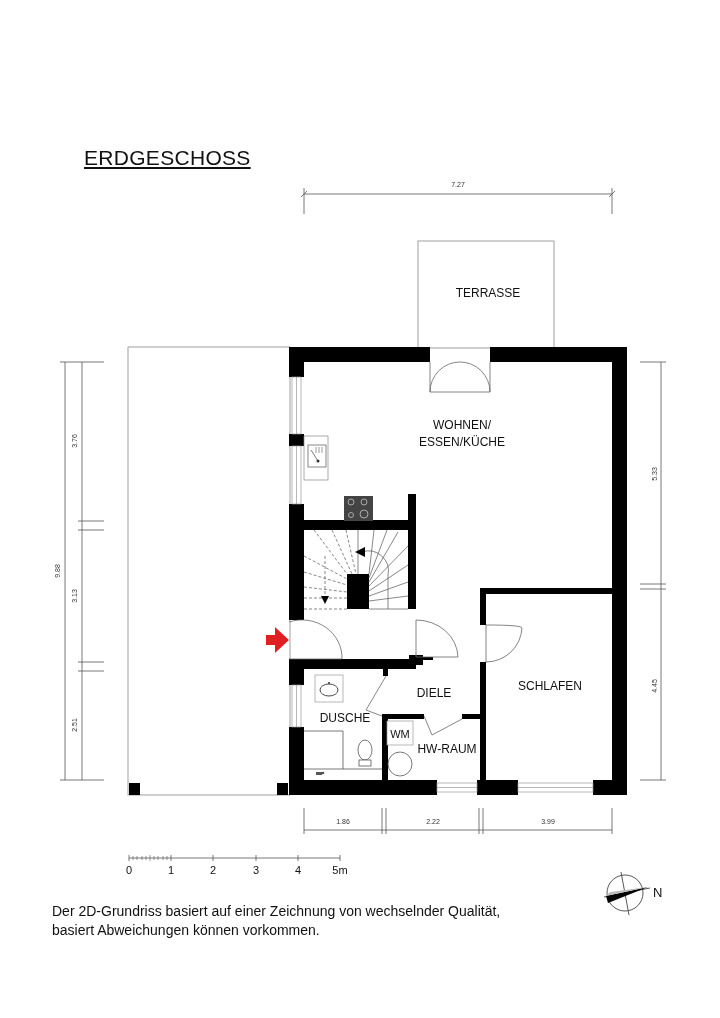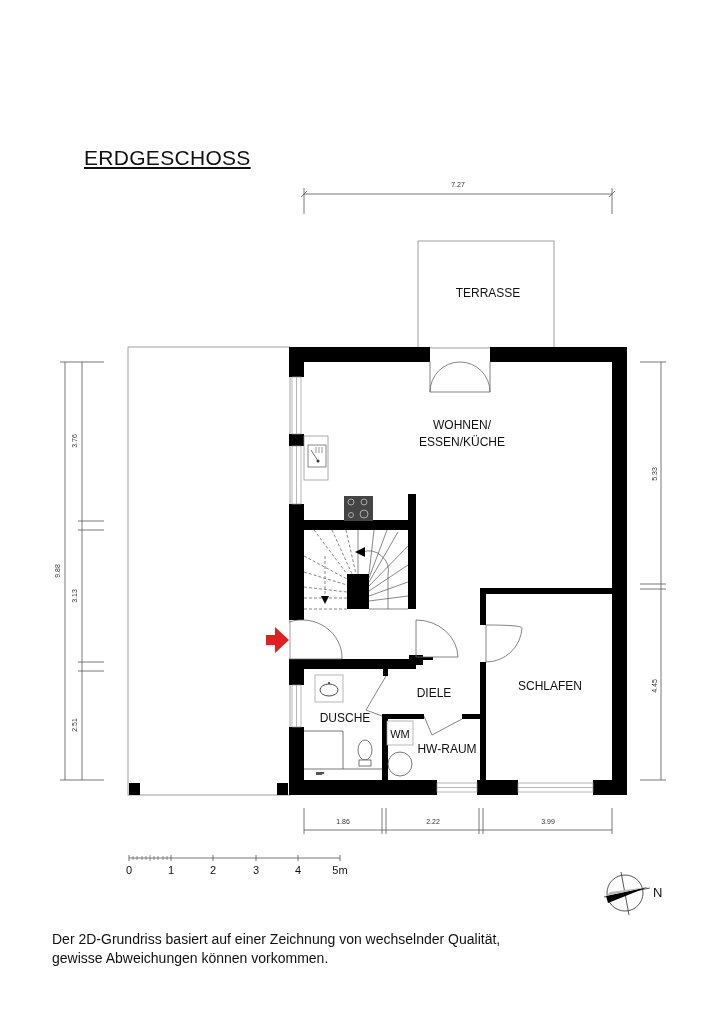--- a/index.html
+++ b/index.html
@@ -4,21 +4,21 @@
 <style>
   html, body { margin: 0; padding: 0; background: #ffffff; }
   body { width: 720px; height: 1018px; position: relative; overflow: hidden;
          font-family: "Liberation Sans", sans-serif; color: #111; }
   .title { position: absolute; left: 84px; top: 146px; font-size: 21px; letter-spacing: 0.3px; text-decoration: underline; }
   svg#plan { position: absolute; left: 0; top: 0; }
   .lbl { font-family: "Liberation Sans", sans-serif; font-size: 12px; fill: #111; }
   .dim { font-family: "Liberation Sans", sans-serif; font-size: 7px; fill: #333; }
   .scale-txt { font-family: "Liberation Sans", sans-serif; font-size: 11px; fill: #111; }
   .n-txt { font-family: "Liberation Sans", sans-serif; font-size: 13px; fill: #111; }
-  .disclaimer { position: absolute; left: 52px; top: 902px; font-size: 14px; line-height: 19px; width: 560px; margin-top: 28px; }
+  .disclaimer { position: absolute; left: 52px; top: 902px; font-size: 14px; line-height: 19px; width: 560px; }
 </style>
 </head>
 <body>
 
 <div class="title">ERDGESCHOSS</div>
 
 <svg id="plan" width="720" height="1018" viewBox="0 0 720 1018">
 
   <g stroke="#555" stroke-width="0.8" fill="none">
     <line x1="304" y1="194" x2="612" y2="194"></line>
@@ -267,14 +267,14 @@
     <line x1="621" y1="872" x2="629" y2="915" stroke="#444" stroke-width="0.9"></line>
     <line x1="604" y1="897" x2="650" y2="888" stroke="#444" stroke-width="0.9"></line>
     <polygon points="606,896 648,887 608,903" fill="#000"></polygon>
     <polygon points="606,896 648,887 610,892" fill="#bbb"></polygon>
   </g>
   <text class="n-txt" x="653" y="897">N</text>
 </svg>
 
 <div class="disclaimer">
   <div>Der 2D-Grundriss basiert auf einer Zeichnung von wechselnder Qualität,</div>
-  <div>gewisse Abweichungen können vorkommen.</div>
+  <div>basiert Abweichungen können vorkommen.</div>
 </div>
 
 </body></html>

